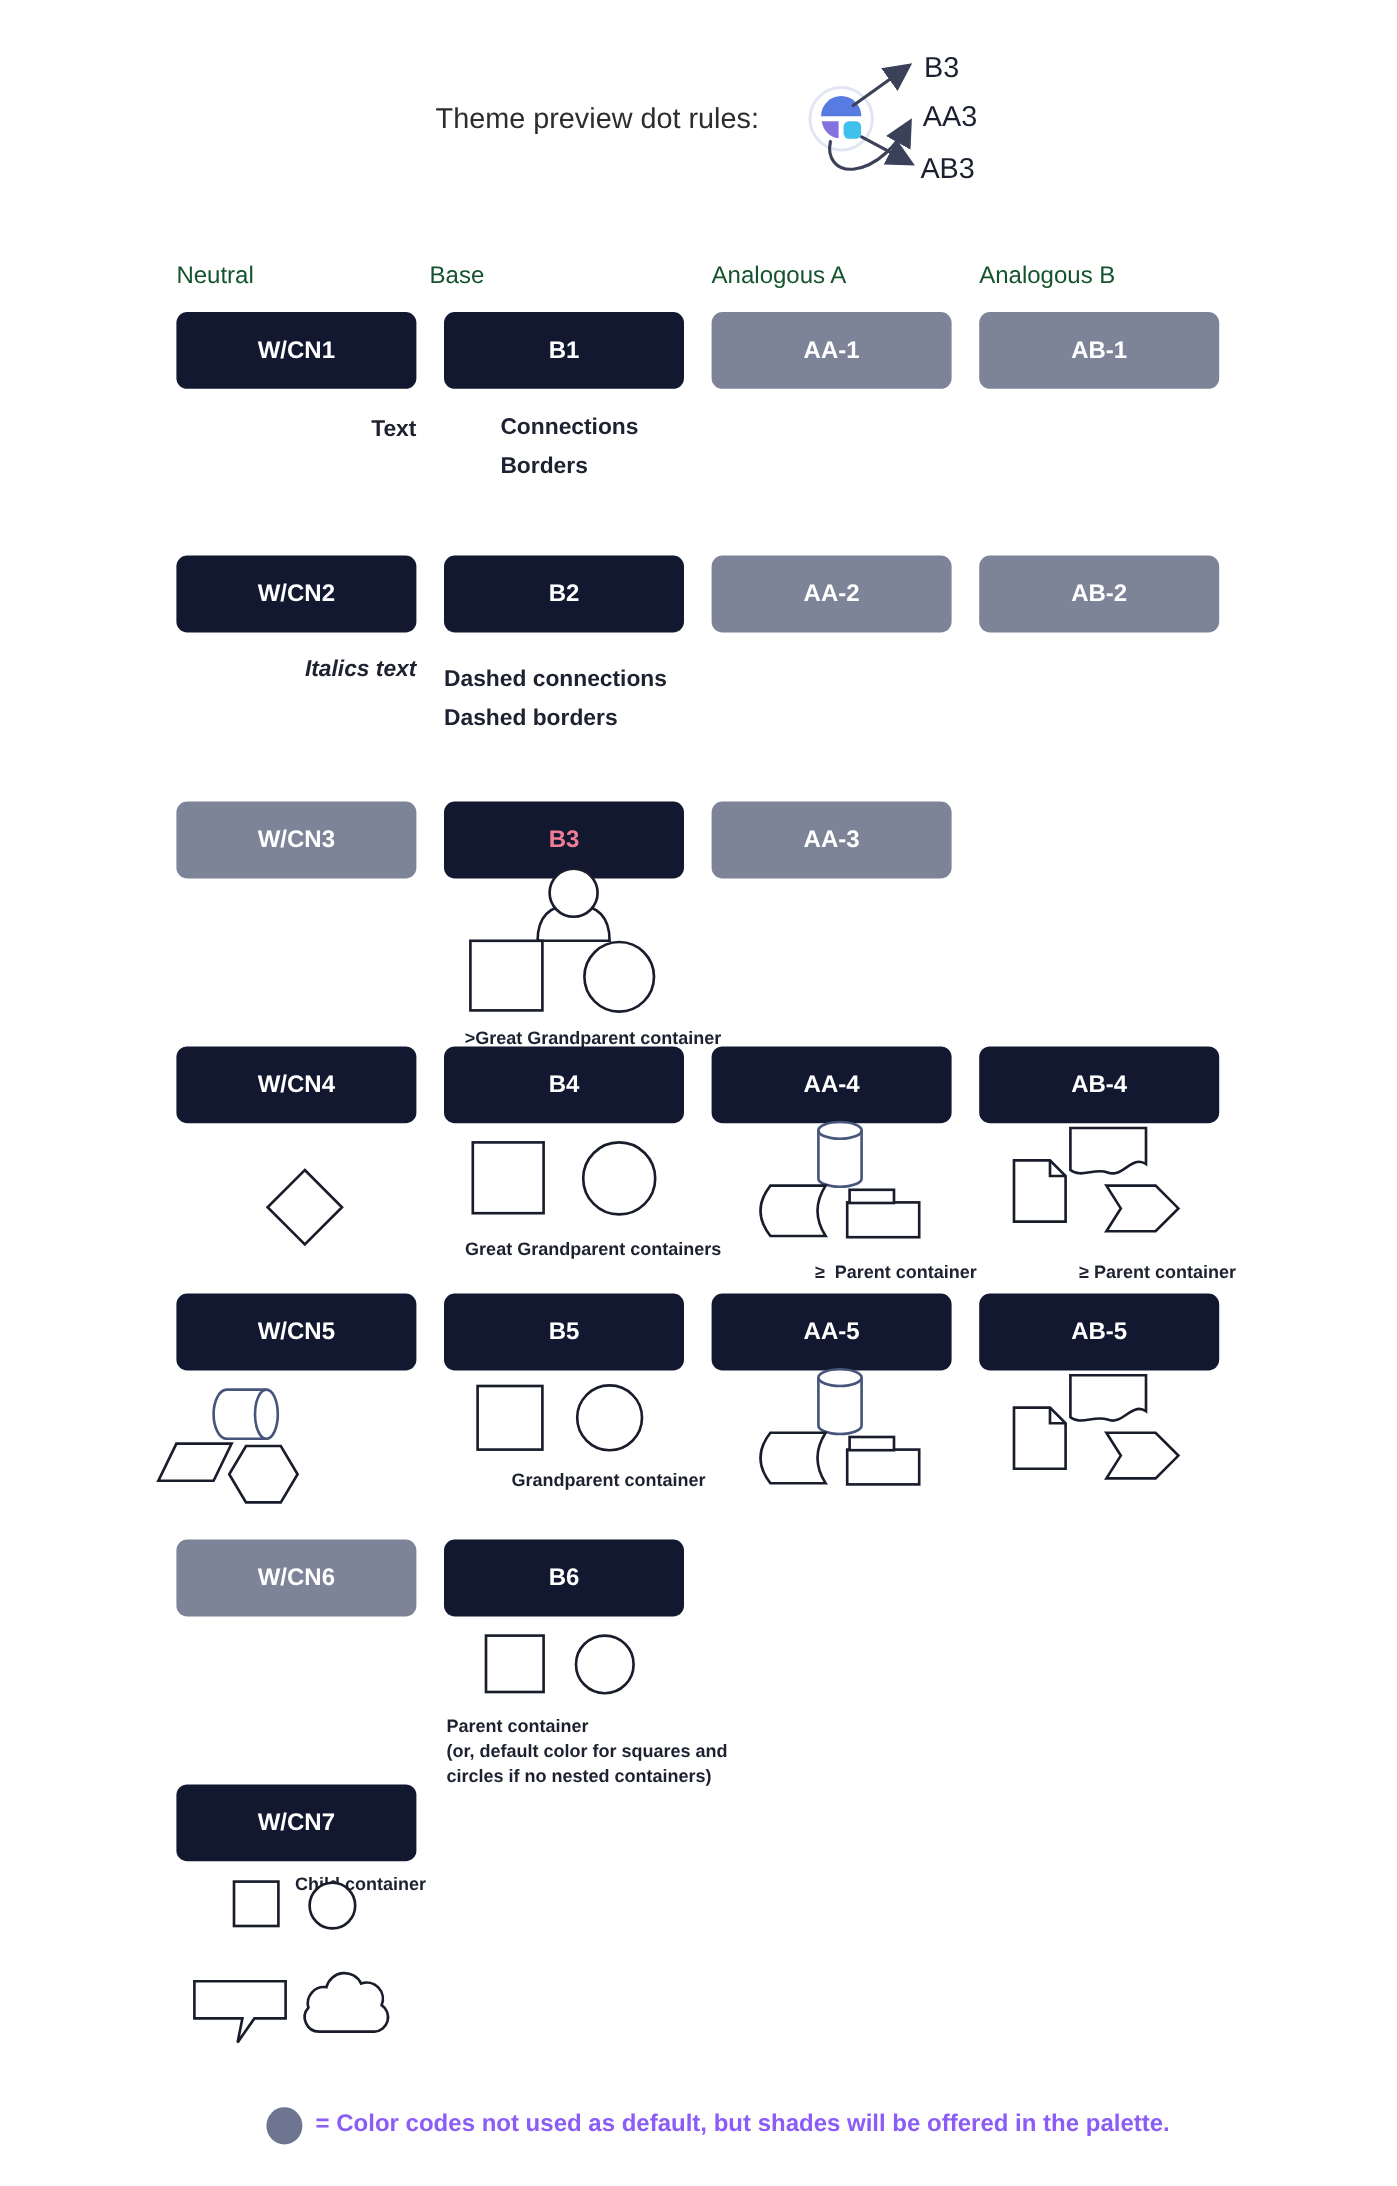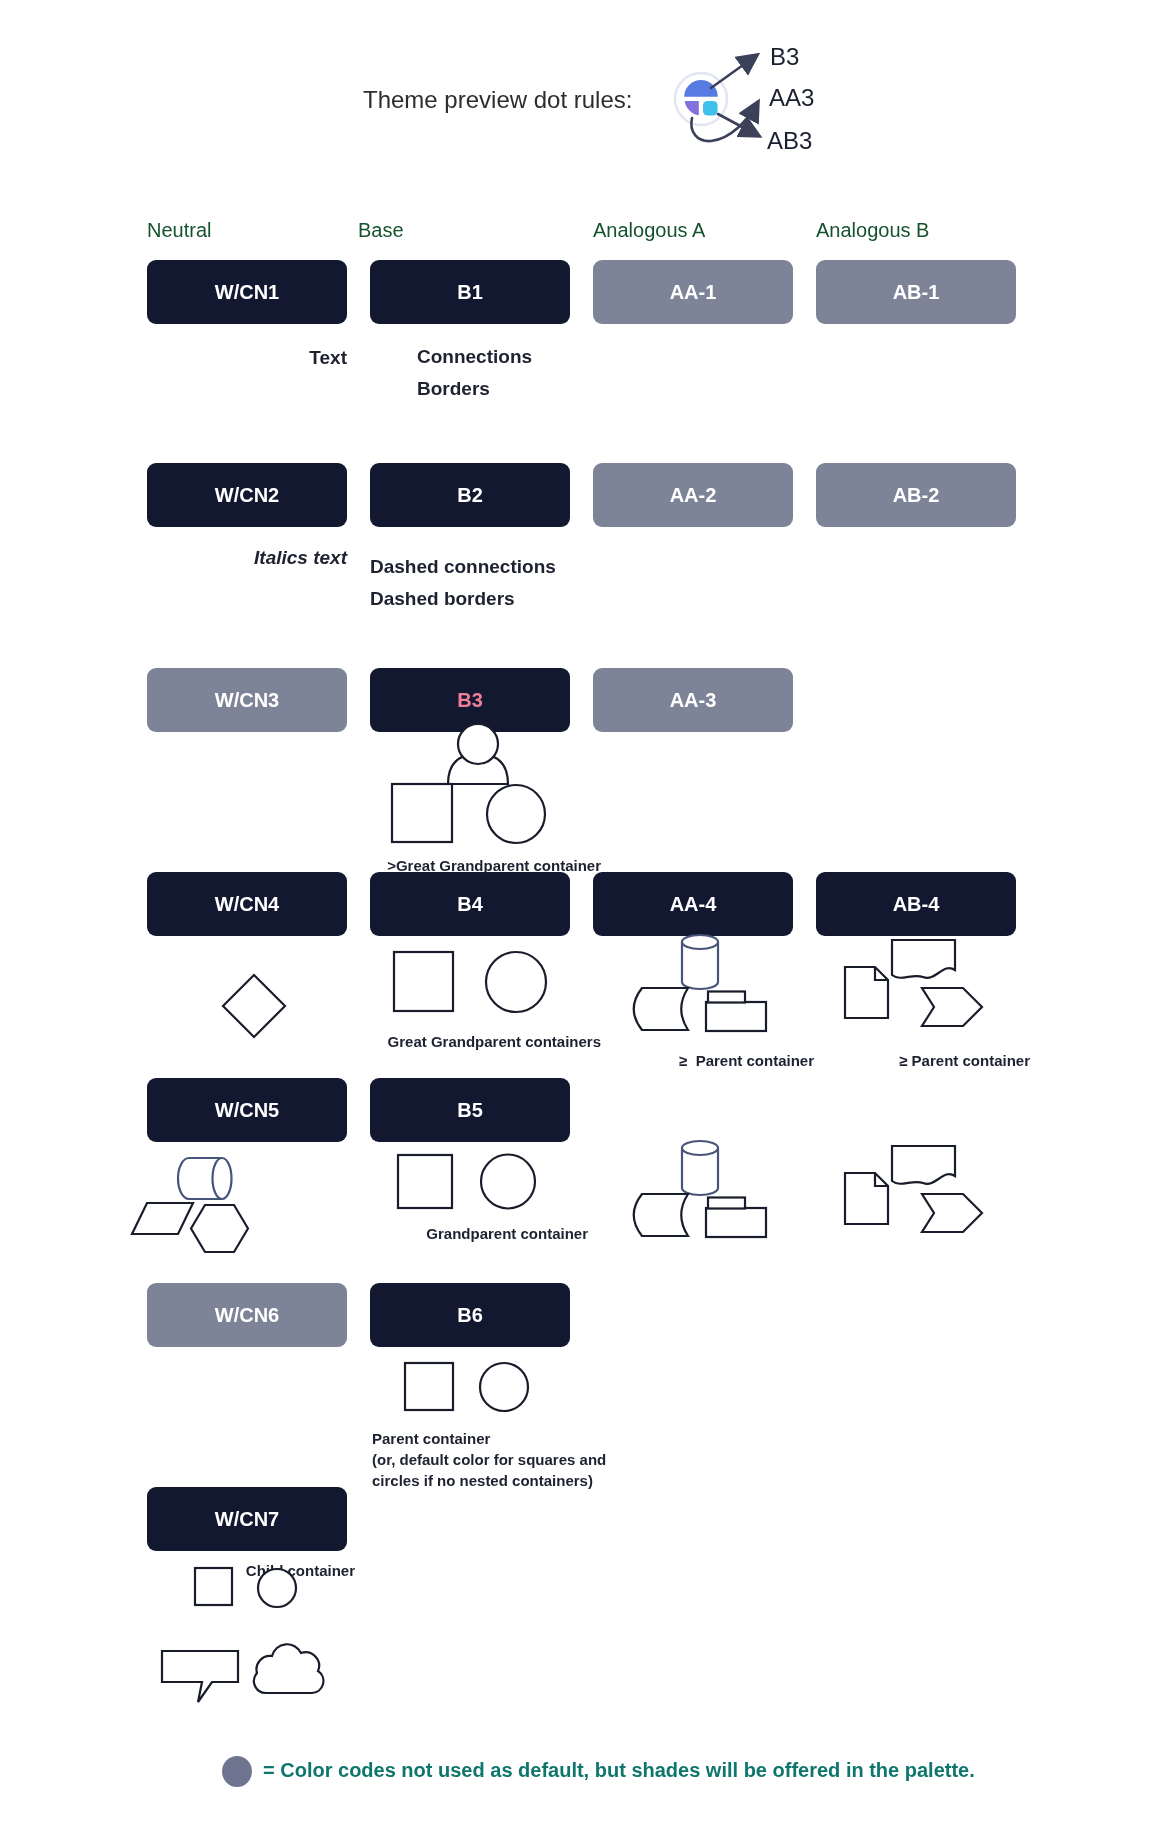--- a/index.html
+++ b/index.html
@@ -34,21 +34,21 @@
   .arrow{fill:none;stroke:var(--arrow,#3a4158);stroke-width:2.6;stroke-linecap:round;}
   .ahead{fill:var(--arrow,#3a4158);}
   .ring{fill:none;stroke:var(--dot-ring,#e2e5f3);stroke-width:2.5;}
   .seg-blue{fill:var(--dot-blue,#587be1);}
   .seg-purple{fill:var(--dot-purple,#8372dd);}
   .seg-cyan{fill:var(--dot-cyan,#3fc1eb);}
 
   .legend-dot{position:absolute;left:222px;top:1756px;width:30px;height:31px;border-radius:50%;
               background:var(--legend-dot,#6d7590);}
   .legend-text{position:absolute;left:263px;top:1759px;font-size:20px;font-weight:700;
-               color:#0f766e;white-space:nowrap;}
+               color:#8b5cf6;white-space:nowrap;}
 </style>
 </head>
 <body>
 
 <div id="canvas">
 
   <div class="title">Theme preview dot rules:</div>
 
   <svg style="left:640px;top:30px" width="200" height="130" viewBox="0 0 200 130">
     <defs>
@@ -121,20 +121,26 @@
   <div class="swatch" style="left:816px;top:872px">
       <span>AB-4</span>
     </div>
 
   <div class="swatch" style="left:147px;top:1078px">
       <span>W/CN5</span>
     </div>
   <div class="swatch" style="left:370px;top:1078px">
       <span>B5</span>
     </div>
+  <div class="swatch" style="left:593px;top:1078px">
+      <span>AA-5</span>
+    </div>
+  <div class="swatch" style="left:816px;top:1078px">
+      <span>AB-5</span>
+    </div>
 
   <div class="swatch gray" style="left:147px;top:1283px">
       <span>W/CN6</span>
     </div>
   <div class="swatch" style="left:370px;top:1283px">
       <span>B6</span>
     </div>
 
   <div class="swatch" style="left:147px;top:1487px">
       <span>W/CN7</span>

